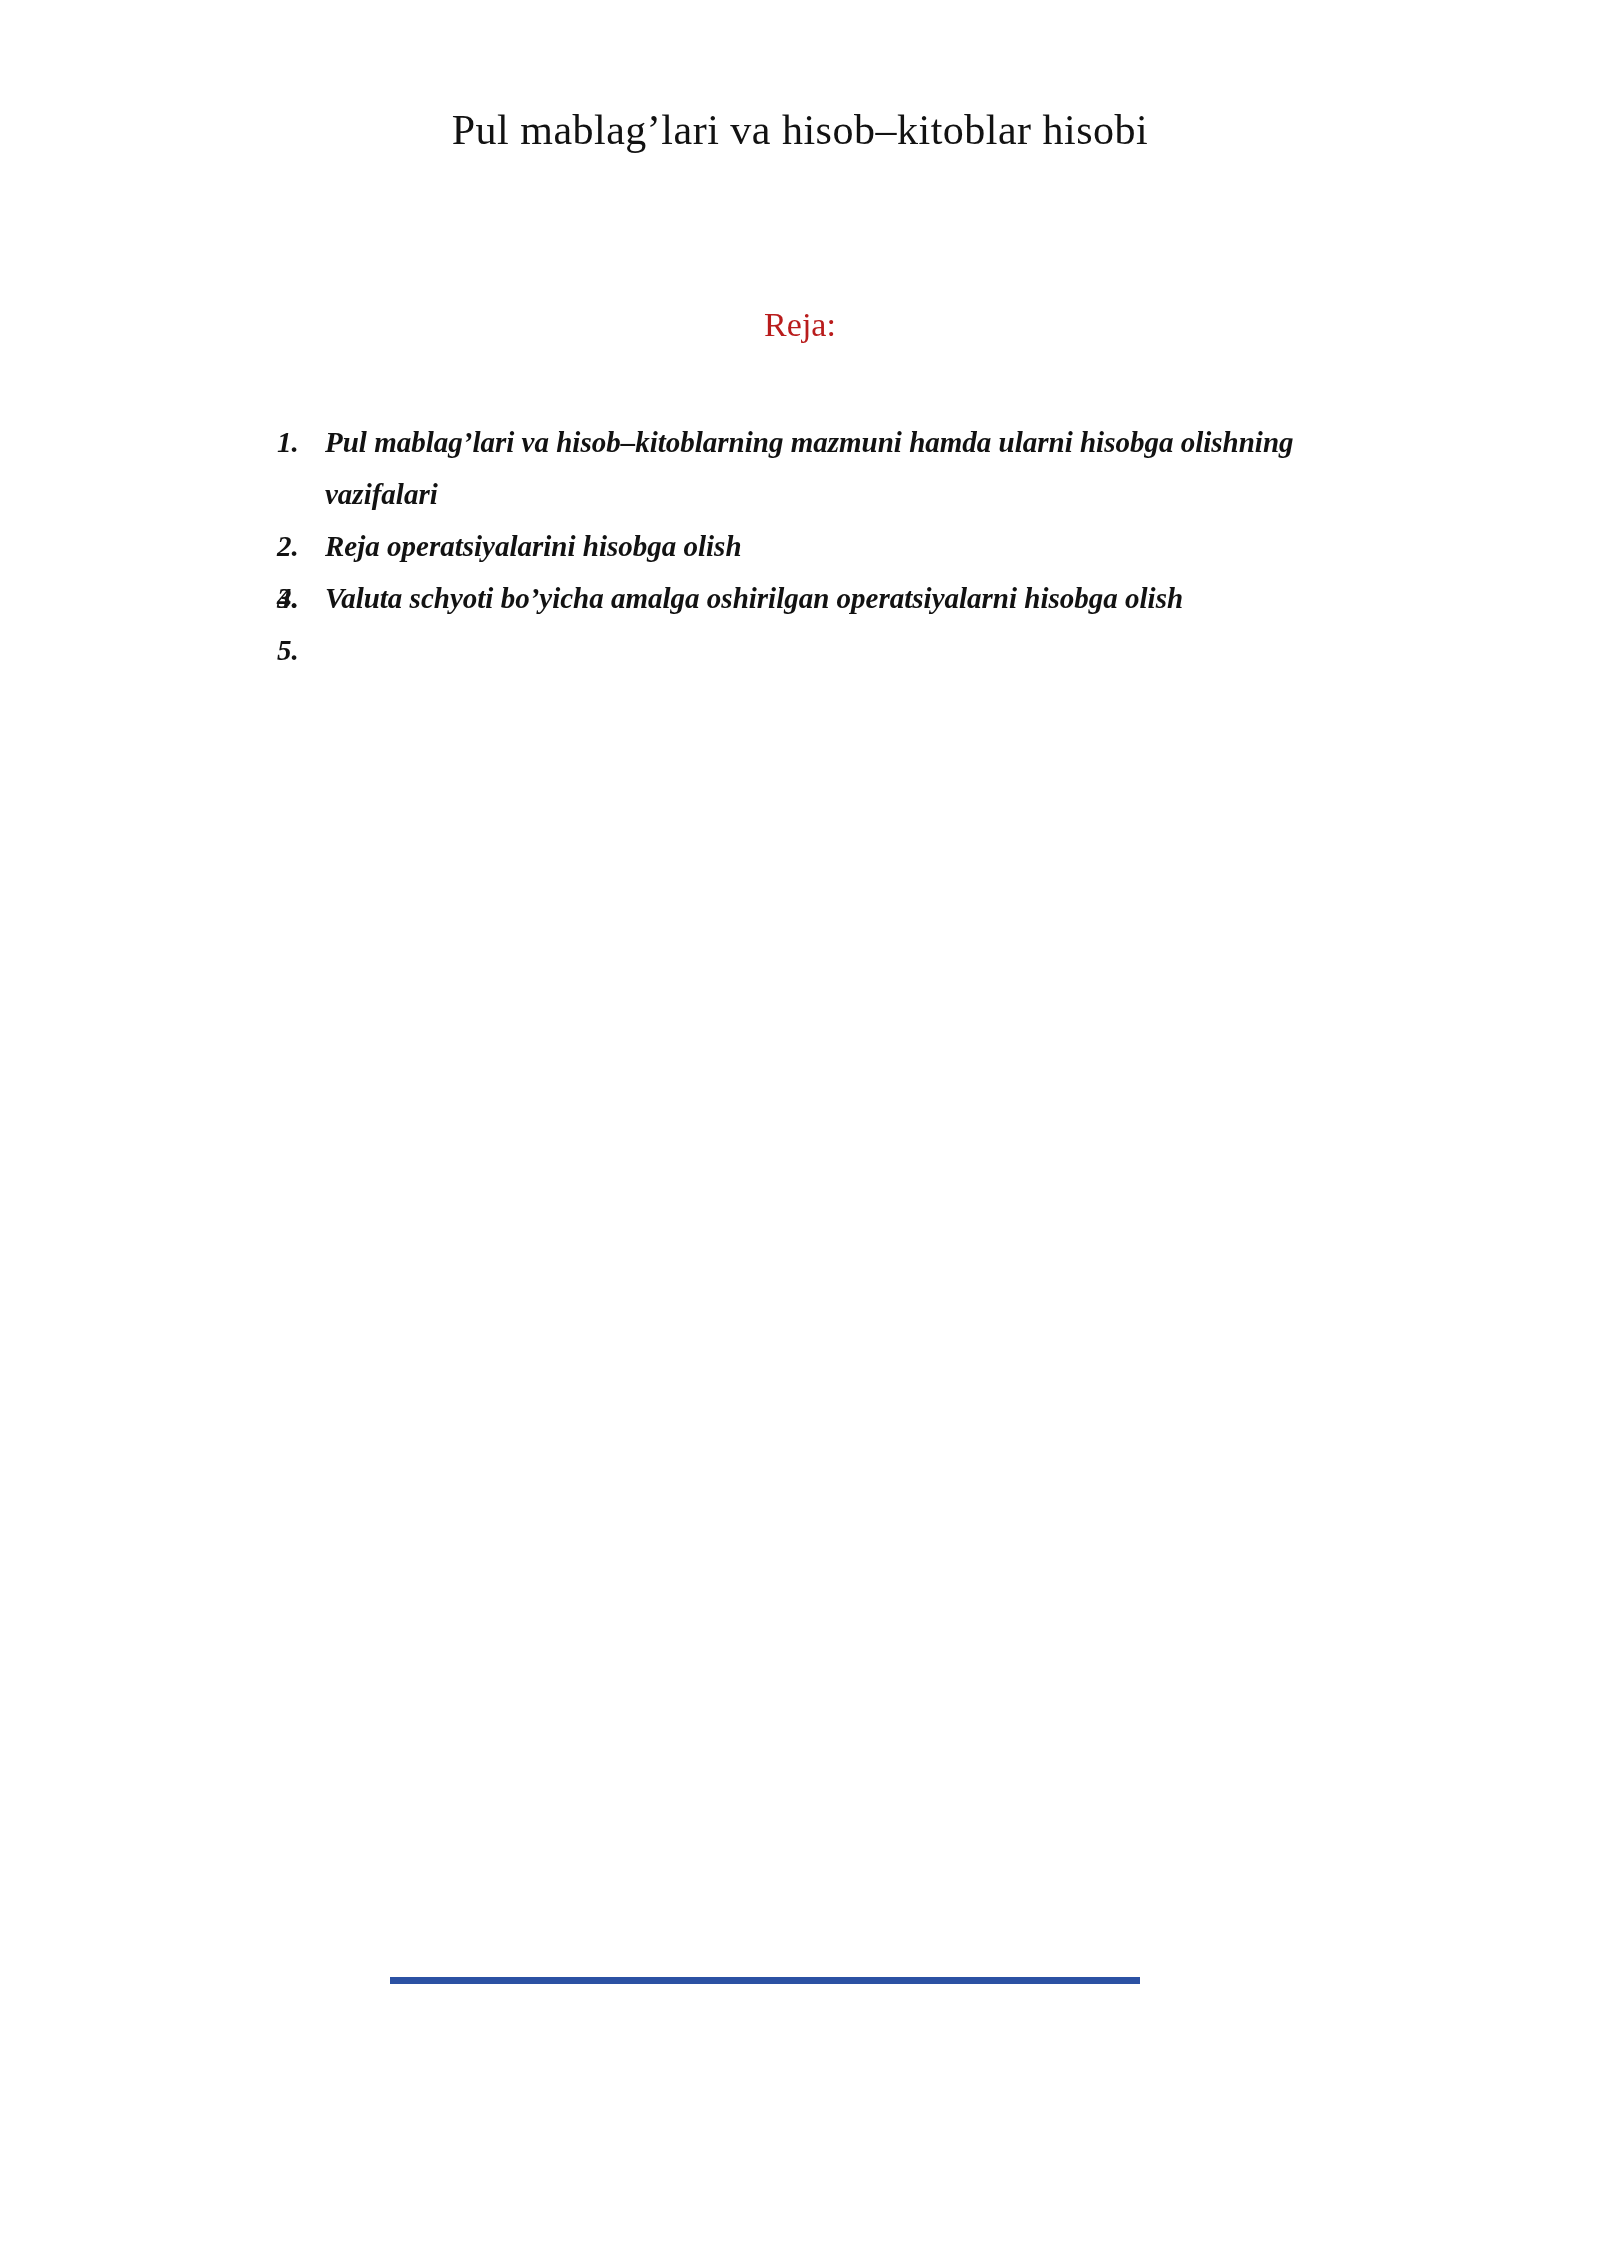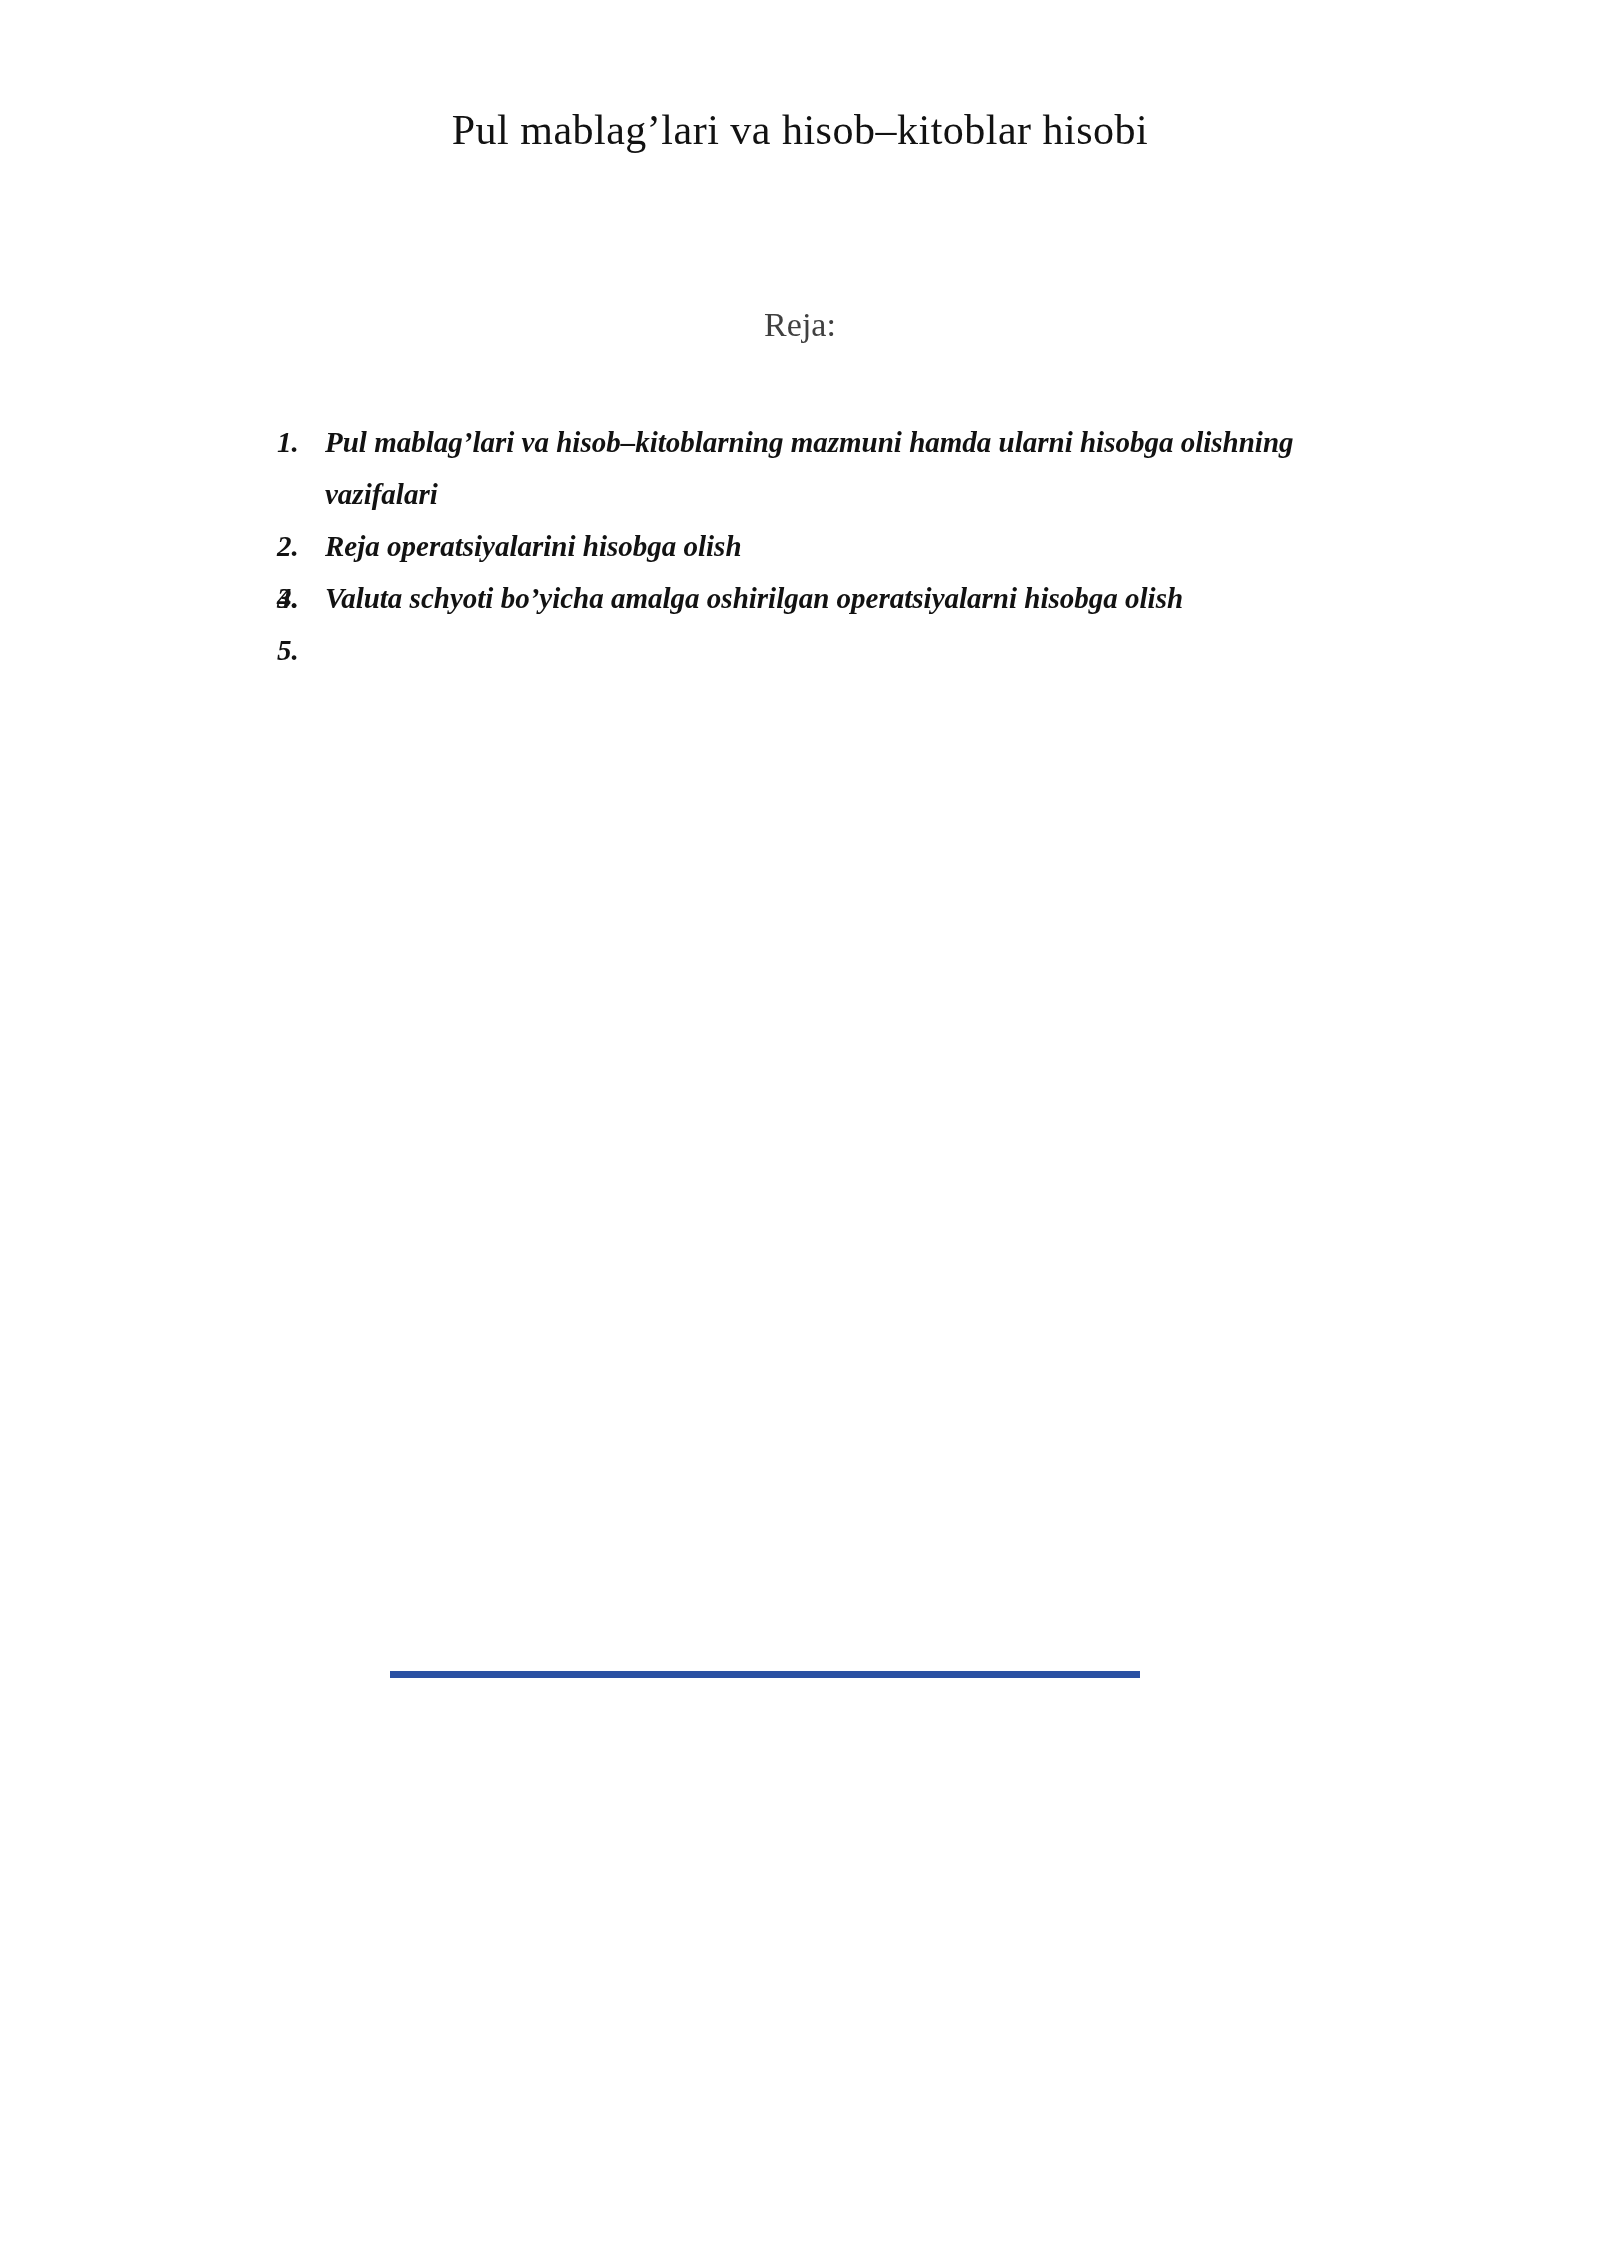--- a/index.html
+++ b/index.html
@@ -3,21 +3,21 @@
 <meta charset="utf-8">
 <style>
   html, body {
     margin: 0;
     padding: 0;
     background: #ffffff;
   }
   .page {
     position: relative;
     width: 1600px;
-    height: 1678px;
+    height: 1984px;
     margin: 0 auto;
     background: #ffffff;
     font-family: "Liberation Serif", "DejaVu Serif", serif;
     color: #121212;
     overflow: hidden;
   }
   .doc-title {
     margin: 0;
     padding-top: 106px;
     text-align: center;
@@ -25,21 +25,21 @@
     font-weight: normal;
     letter-spacing: 0.5px;
     color: #121212;
   }
   .section-heading {
     margin: 0;
     margin-top: 152px;
     text-align: center;
     font-size: 34px;
     font-weight: normal;
-    color: #404040;
+    color: #b91c1c;
   }
   .plan-list {
     margin: 72px 190px 0 277px;
     padding: 0;
     list-style: none;
   }
   .plan-item {
     position: relative;
     padding-left: 48px;
     font-size: 29px;

